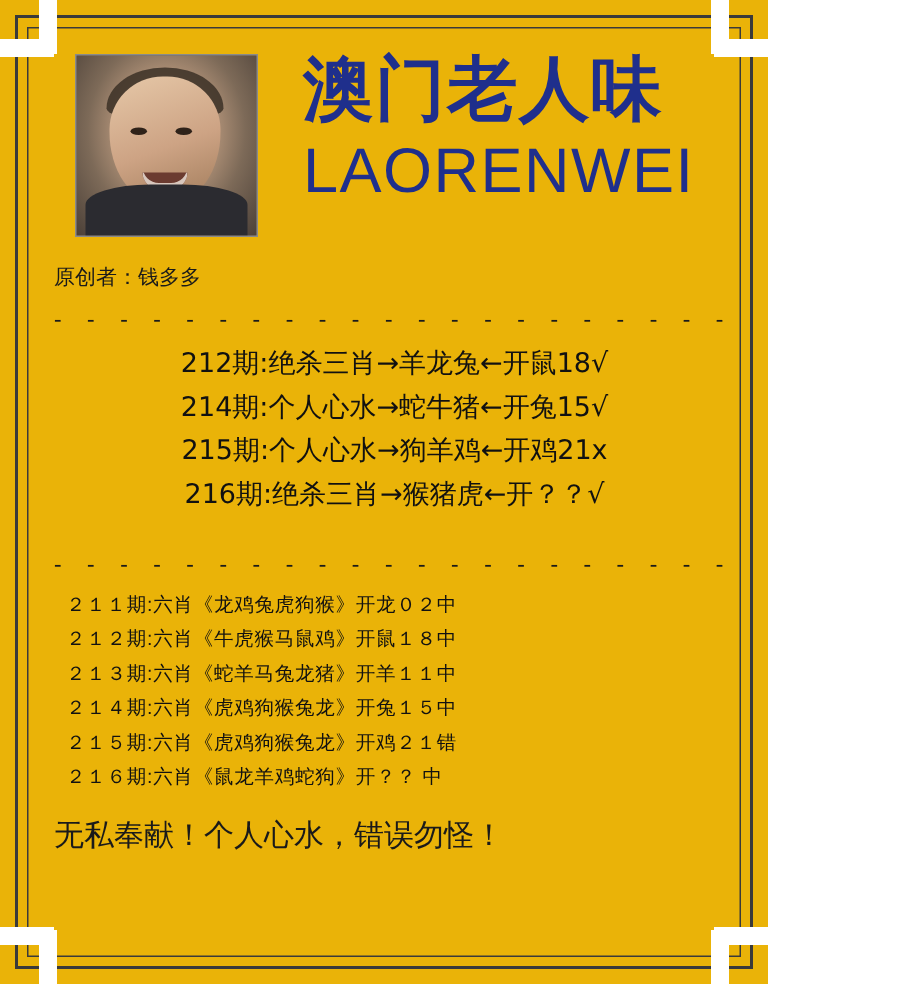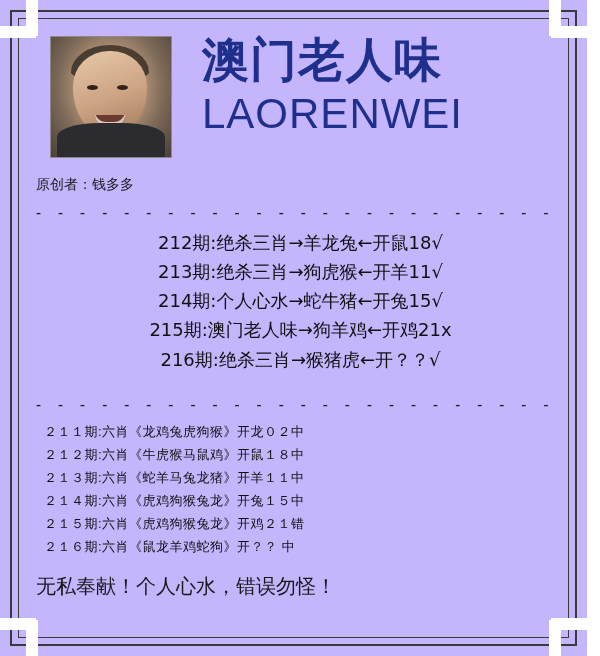--- a/index.html
+++ b/index.html
@@ -8,24 +8,24 @@
   }
   body {
     width: 600px;
     height: 656px;
     background: #ffffff;
     font-family: "DejaVu Sans", "Liberation Sans", sans-serif;
     overflow: hidden;
   }
   .page {
     position: relative;
-    width: 587px;
+    width: 512px;
     height: 656px;
     box-sizing: border-box;
-    background: #c4b5fd;
+    background: #eab308;
   }
 
   
   .frame-outer {
     position: absolute;
     left: 10px;
     top: 10px;
     right: 10px;
     bottom: 10px;
     border: 2px solid #3a3a3a;
@@ -248,23 +248,22 @@
         <div class="title-en">LAORENWEI</div>
       </div>
     </div>
 
     <div class="author">原创者：钱多多</div>
 
     <div class="divider">- - - - - - - - - - - - - - - - - - - - - - - - - - - - -</div>
 
     <div class="list">
       <div class="line">212期:绝杀三肖→羊龙兔←开鼠18√</div>
-      <div class="line">213期:绝杀三肖→狗虎猴←开羊11√</div>
       <div class="line">214期:个人心水→蛇牛猪←开兔15√</div>
-      <div class="line">215期:澳门老人味→狗羊鸡←开鸡21x</div>
+      <div class="line">215期:个人心水→狗羊鸡←开鸡21x</div>
       <div class="line">216期:绝杀三肖→猴猪虎←开？？√</div>
     </div>
 
     <div class="divider" style="margin-top:22px;">- - - - - - - - - - - - - - - - - - - - - - - - - - - - -</div>
 
     <div class="list-two">
       <div class="line2">２１１期:六肖《龙鸡兔虎狗猴》开龙０２中</div>
       <div class="line2">２１２期:六肖《牛虎猴马鼠鸡》开鼠１８中</div>
       <div class="line2">２１３期:六肖《蛇羊马兔龙猪》开羊１１中</div>
       <div class="line2">２１４期:六肖《虎鸡狗猴兔龙》开兔１５中</div>

